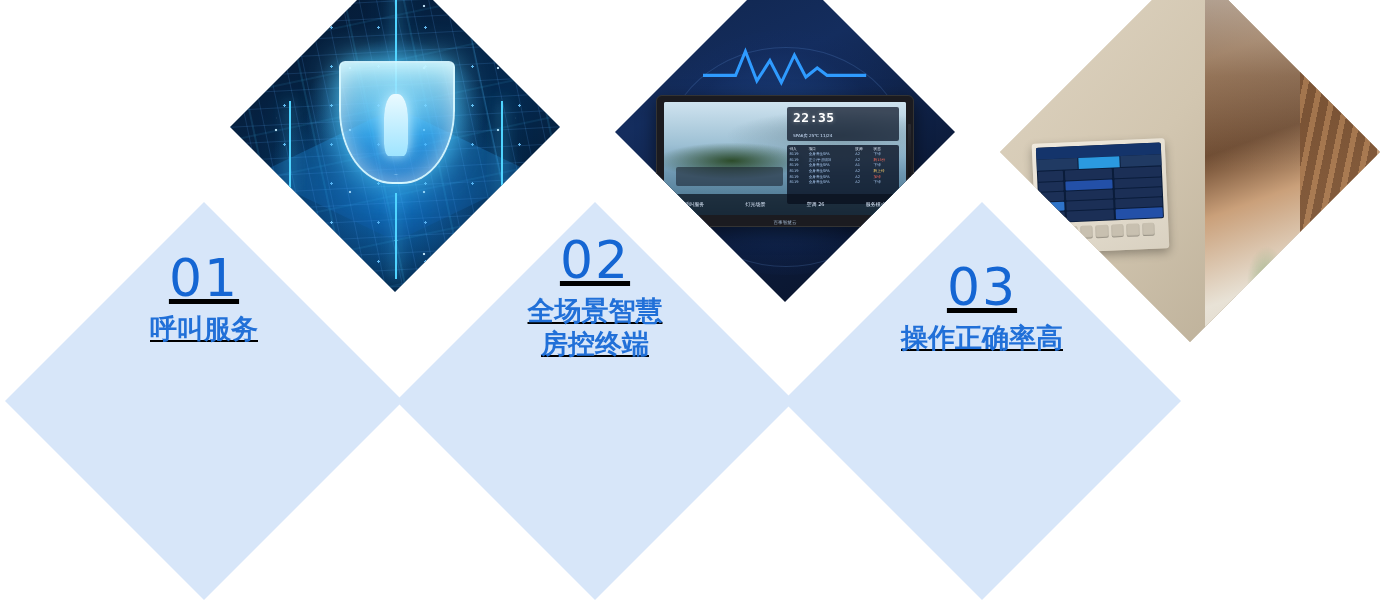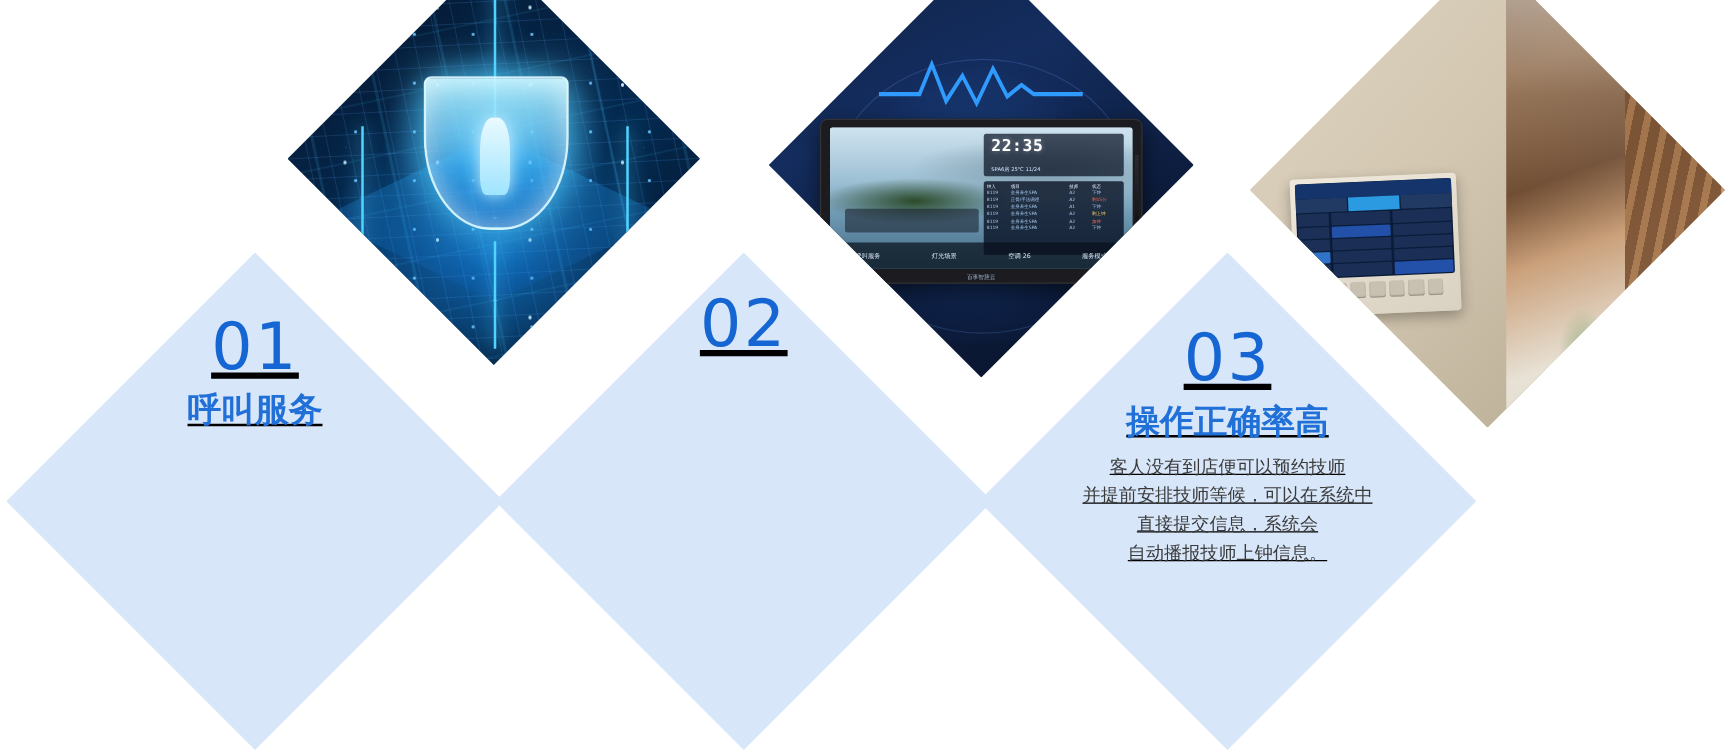--- a/index.html
+++ b/index.html
@@ -308,24 +308,24 @@
   <div class="card" style="left:5px;top:202px;width:398px;height:398px;">
     <div class="cardtxt" style="top:50px;">
       <div class="num">01</div>
       <div class="ttl">呼叫服务</div>
     </div>
   </div>
 
   <div class="card" style="left:396px;top:202px;width:398px;height:398px;">
     <div class="cardtxt" style="top:32px;">
       <div class="num">02</div>
+      <div class="ttl">全场景智慧<br>房控终端</div>
     </div>
   </div>
 
   <div class="card" style="left:783px;top:202px;width:398px;height:398px;">
     <div class="cardtxt" style="top:59px;">
       <div class="num">03</div>
       <div class="ttl">操作正确率高</div>
-      <div class="desc">客人没有到店便可以预约技师<br>并提前安排技师等候，可以在系统中<br>直接提交信息，系统会<br>自动播报技师上钟信息。</div>
     </div>
   </div>
 
 </div>
 
 </body></html>

